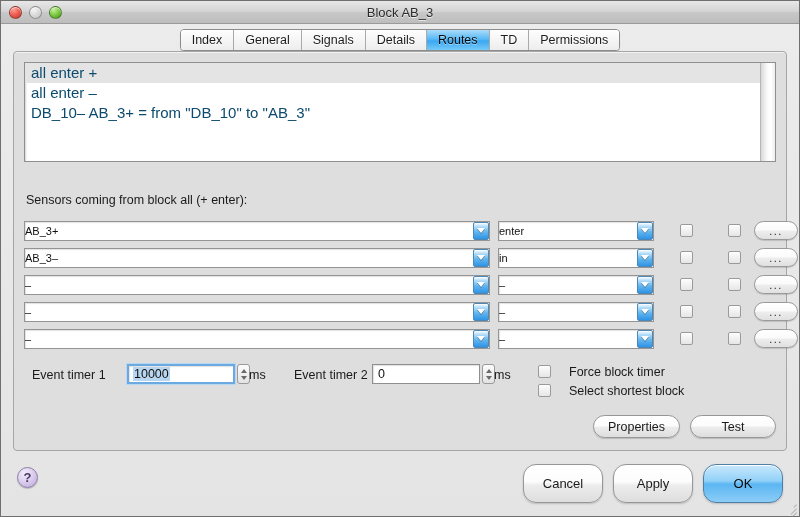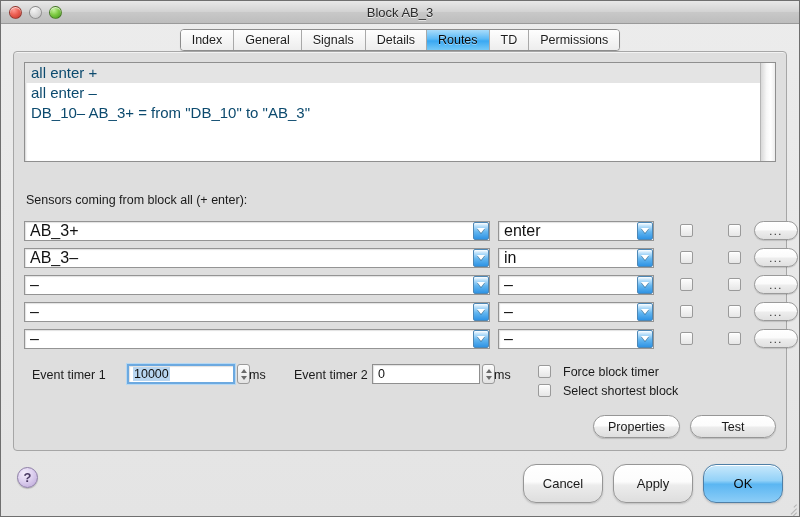--- a/index.html
+++ b/index.html
@@ -144,22 +144,21 @@
     height: 27px;
     display: flex; align-items: center;
   }
   .combo {
     position: relative;
     height: 20px;
     background: #fff;
     border: 1px solid #949494;
     box-shadow: inset 1px 1px 1px rgba(0,0,0,0.12);
     display: flex; align-items: center;
-    font-size: 16px; color: #111;
-    padding-left: 5px;
+    font-size: 11px; color: #111;
     overflow: hidden;
   }
   .combo .val { flex: 1 1 auto; white-space: nowrap; overflow: hidden; }
   .combo-btn {
     flex: 0 0 16px;
     width: 16px; height: 18px;
     margin: 0 0 0 2px;
     background: linear-gradient(#ffffff 0%, #bfe2fb 18%, #63b6f0 55%, #2f93e4 100%);
     border: 1px solid #4d87b5;
     border-radius: 2px;
@@ -245,21 +244,21 @@
   }
   .stepper .up, .stepper .dn {
     width: 0; height: 0;
     border-left: 3.5px solid transparent;
     border-right: 3.5px solid transparent;
   }
   .stepper .up { border-bottom: 4px solid #6a6a6a; }
   .stepper .dn { border-top: 4px solid #6a6a6a; }
 
   .opt-checks { position: absolute; left: 524px; top: 0; }
-  .opt-row { display: flex; align-items: center; height: 19px; gap: 12px; }
+  .opt-row { display: flex; align-items: center; height: 19px; gap: 18px; }
   .opt-row .cb2 {
     width: 13px; height: 13px;
     background: linear-gradient(#fdfdfd, #e6e6e6);
     border: 1px solid #9a9a9a;
     border-radius: 2px;
     box-shadow: inset 0 1px 0 rgba(255,255,255,0.9);
     flex: 0 0 13px;
   }
   .opt-row span { font-size: 12.5px; color: #1a1a1a; }
 

